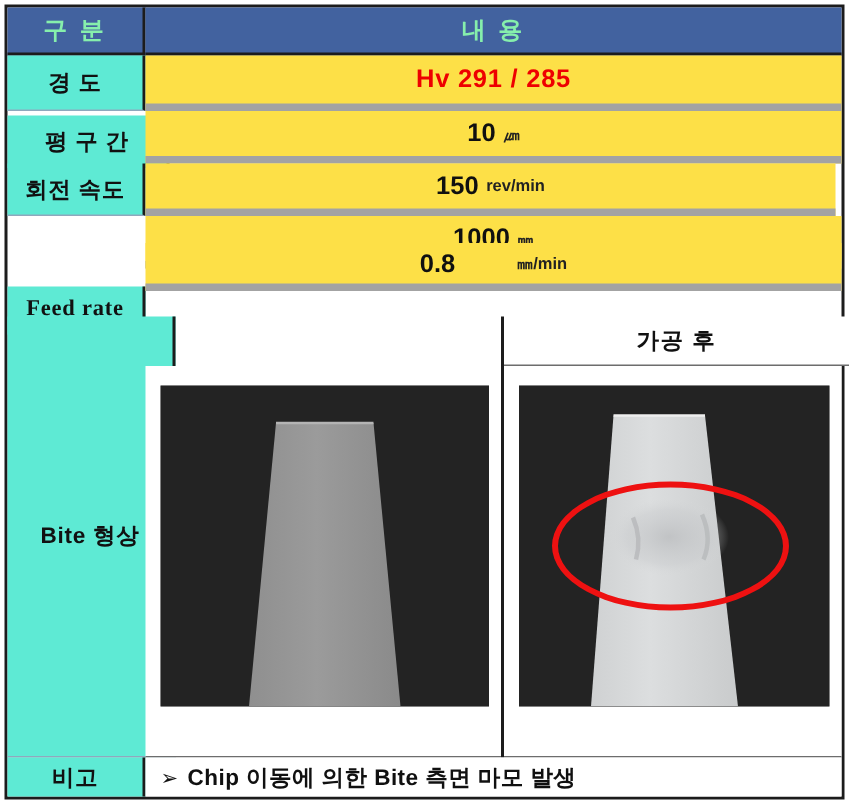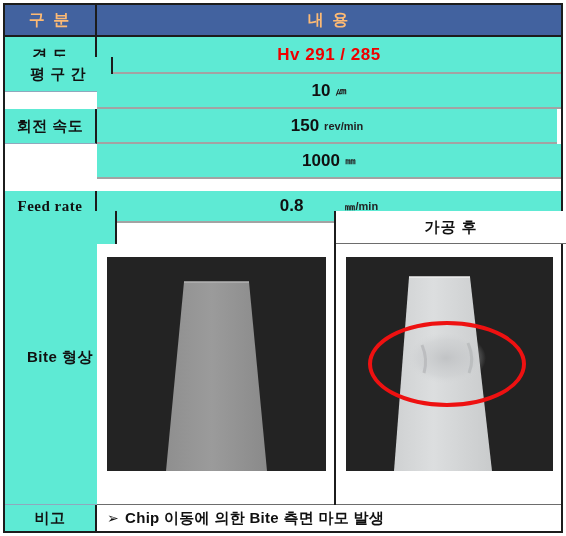--- a/index.html
+++ b/index.html
@@ -37,31 +37,31 @@
   .lbl{
     background:#5eead4;
     color:#111;
     font-weight:bold;
     font-size:15px;
     letter-spacing:.5px;
     border-right:2px solid #1c1c1c;
     border-bottom:1px solid #8fa8bd;
   }
   .val{
-    background:#5eead4;
+    background:#fde047;
     color:#111;
     font-weight:bold;
     font-size:15px;
-    border-bottom:2px solid #a3a3a3;
+    border-bottom:5px solid #a3a3a3;
   }
 
   
   .hdr{
     background:#42629f;
-    color:#fdba74;
+    color:#86efac;
     font-weight:bold;
     font-size:16px;
     letter-spacing:2px;
     border-bottom:2px solid #1c1c1c;
   }
   .hdr.left{border-right:2px solid #1c1c1c;}
 
   
   .v-num{font-size:17px;font-weight:bold;color:#101010;}
   .v-unit{font-size:11px;font-weight:bold;color:#222;margin-left:5px;letter-spacing:0;}
@@ -126,21 +126,21 @@
       <span>내      용</span>
     </div>
 
     <div class="cell lbl" style="left:0;top:32px;width:92px;height:37px;">
       <span>경      도</span>
     </div>
     <div class="cell val" style="left:92px;top:32px;width:464px;height:37px;">
       <span class="v-red">Hv 291 / 285</span>
     </div>
 
-    <div class="cell lbl" style="left:0;top:52px;width:108px;height:35px;">
+    <div class="cell lbl" style="left:0;top:72px;width:108px;height:35px;">
       <span>평  구  간</span>
     </div>
     <div class="cell val" style="left:92px;top:69px;width:464px;height:35px;">
       <span class="v-num">10</span>
       <span class="v-unit">㎛</span>
     </div>
 
     <div class="cell lbl" style="left:0;top:104px;width:92px;height:35px;">
       <span>회전 속도</span>
     </div>
@@ -150,21 +150,21 @@
     </div>
 
     <div class="cell val" style="left:92px;top:139px;width:464px;height:35px;">
       <span class="v-num">1000</span>
       <span class="v-unit">㎜</span>
     </div>
 
     <div class="cell lbl" style="left:0;top:186px;width:92px;height:32px;font-family:Liberation Serif, serif;">
       <span>Feed rate</span>
     </div>
-    <div class="cell val" style="left:92px;top:186px;width:464px;height:32px;gap:36px;">
+    <div class="cell val" style="left:92px;top:157px;width:464px;height:32px;gap:36px;">
       <span class="v-num">0.8</span>
       <span class="v-unit">㎜/min</span>
     </div>
 
     <div class="cell lbl" style="left:0;top:206px;width:112px;height:294px;">
       <span>Bite 형상</span>
     </div>
 
     <div class="cell subhdr" style="left:331px;top:206px;width:230px;height:33px;">
       <span>가공 후</span>

